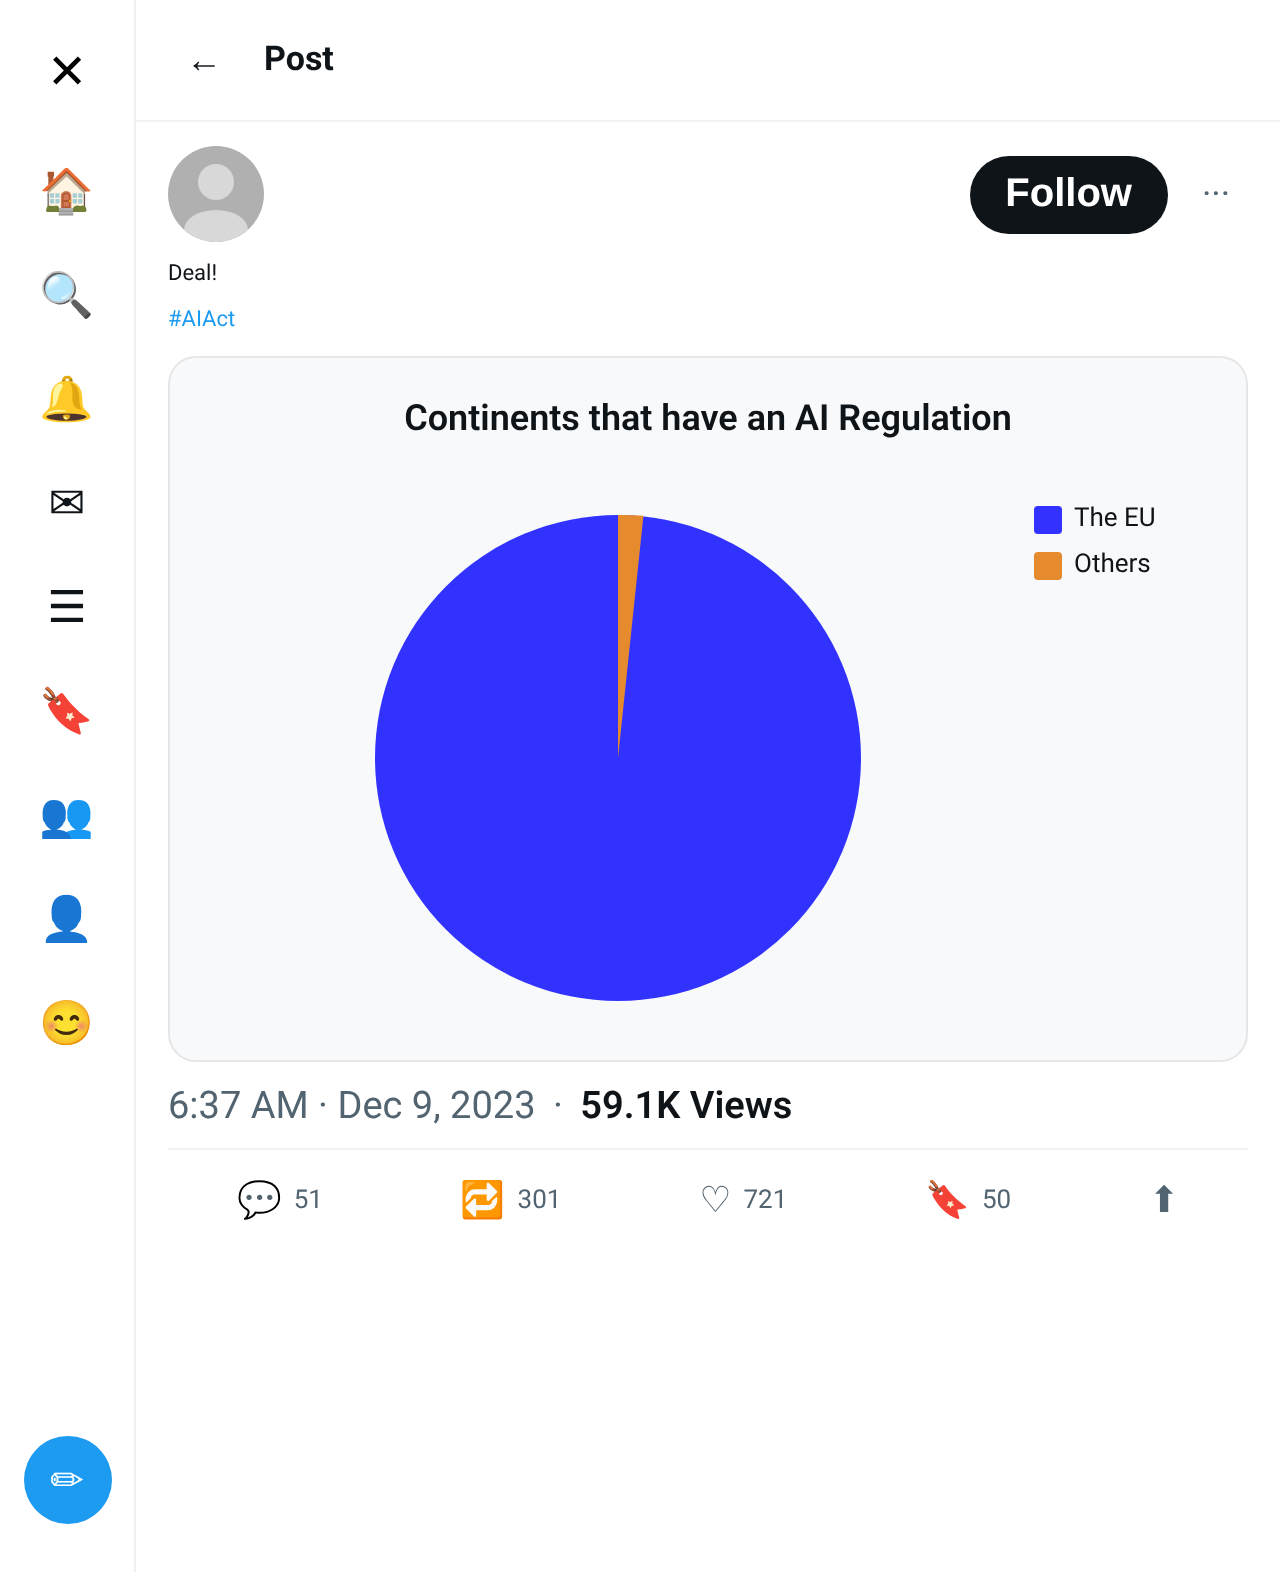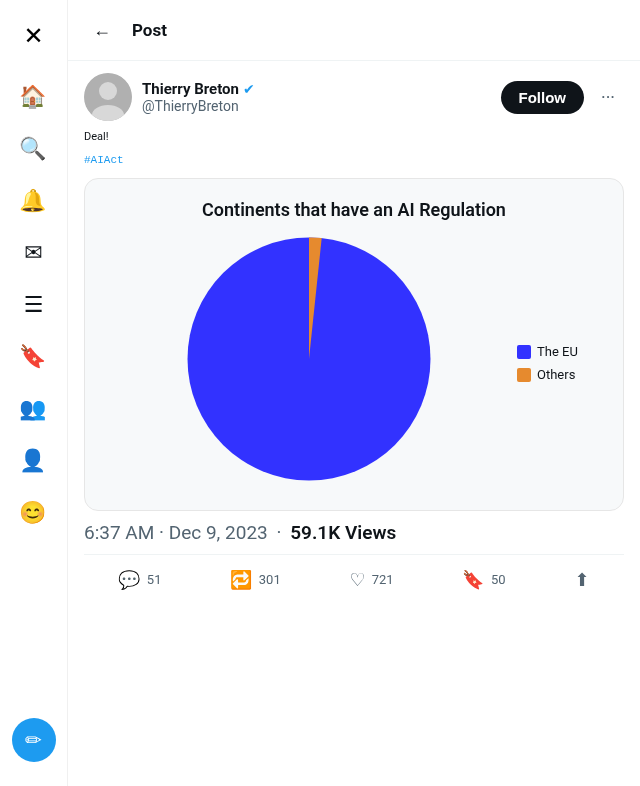--- a/index.html
+++ b/index.html
@@ -133,21 +133,21 @@
       display: flex;
       align-items: center;
       gap: 8px;
     }
     .follow-btn {
       background: #0f1419;
       color: #fff;
       border: none;
       border-radius: 9999px;
       padding: 8px 18px;
-      font-size: 15px;
+      font-size: 20px;
       font-weight: 700;
       cursor: pointer;
     }
     .more-btn {
       width: 32px; height: 32px;
       display: flex; align-items: center; justify-content: center;
       border-radius: 50%;
       cursor: pointer;
       color: #536471;
       font-size: 18px;
@@ -155,41 +155,40 @@
 
     
     .tweet-text {
       font-size: 11px;
       color: #0f1419;
       margin-bottom: 6px;
       line-height: 1.5;
     }
     .hashtag {
       color: #1d9bf0;
-      font-family: Liberation Mono, monospace;
     }
 
     
     .chart-card {
       background: #f7f9fa;
       border-radius: 14px;
       padding: 20px 16px 16px;
       margin: 10px 0;
       border: 1px solid #e6e6e6;
     }
     .chart-title {
       font-size: 18px;
       font-weight: 600;
       color: #0f1419;
       text-align: center;
-      margin-bottom: 4px;
+      margin-bottom: 24px;
     }
     .chart-content {
       display: flex;
-      align-items: center;
+      align-items: flex-start;
       justify-content: space-between;
       position: relative;
     }
     .chart-circle-area {
       flex: 1;
       display: flex;
       align-items: center;
       justify-content: center;
     }
     .legend {
@@ -295,27 +294,20 @@
     <div class="user-info">
       <div class="user-left">
         <div class="avatar">
           
           <svg width="48" height="48" viewBox="0 0 48 48">
             <circle cx="24" cy="24" r="24" fill="#b0b0b0"></circle>
             <circle cx="24" cy="18" r="9" fill="#d8d8d8"></circle>
             <ellipse cx="24" cy="42" rx="16" ry="10" fill="#d8d8d8"></ellipse>
           </svg>
         </div>
-        <div>
-          <div class="user-name-row">
-            <span class="user-name">Thierry Breton</span>
-            <span class="verified-icon">✔</span>
-          </div>
-          <div class="user-handle">@ThierryBreton</div>
-        </div>
       </div>
       <div class="user-right">
         <button class="follow-btn">Follow</button>
         <div class="more-btn">
           <span>···</span>
         </div>
       </div>
     </div>
 
     <div class="tweet-text">

